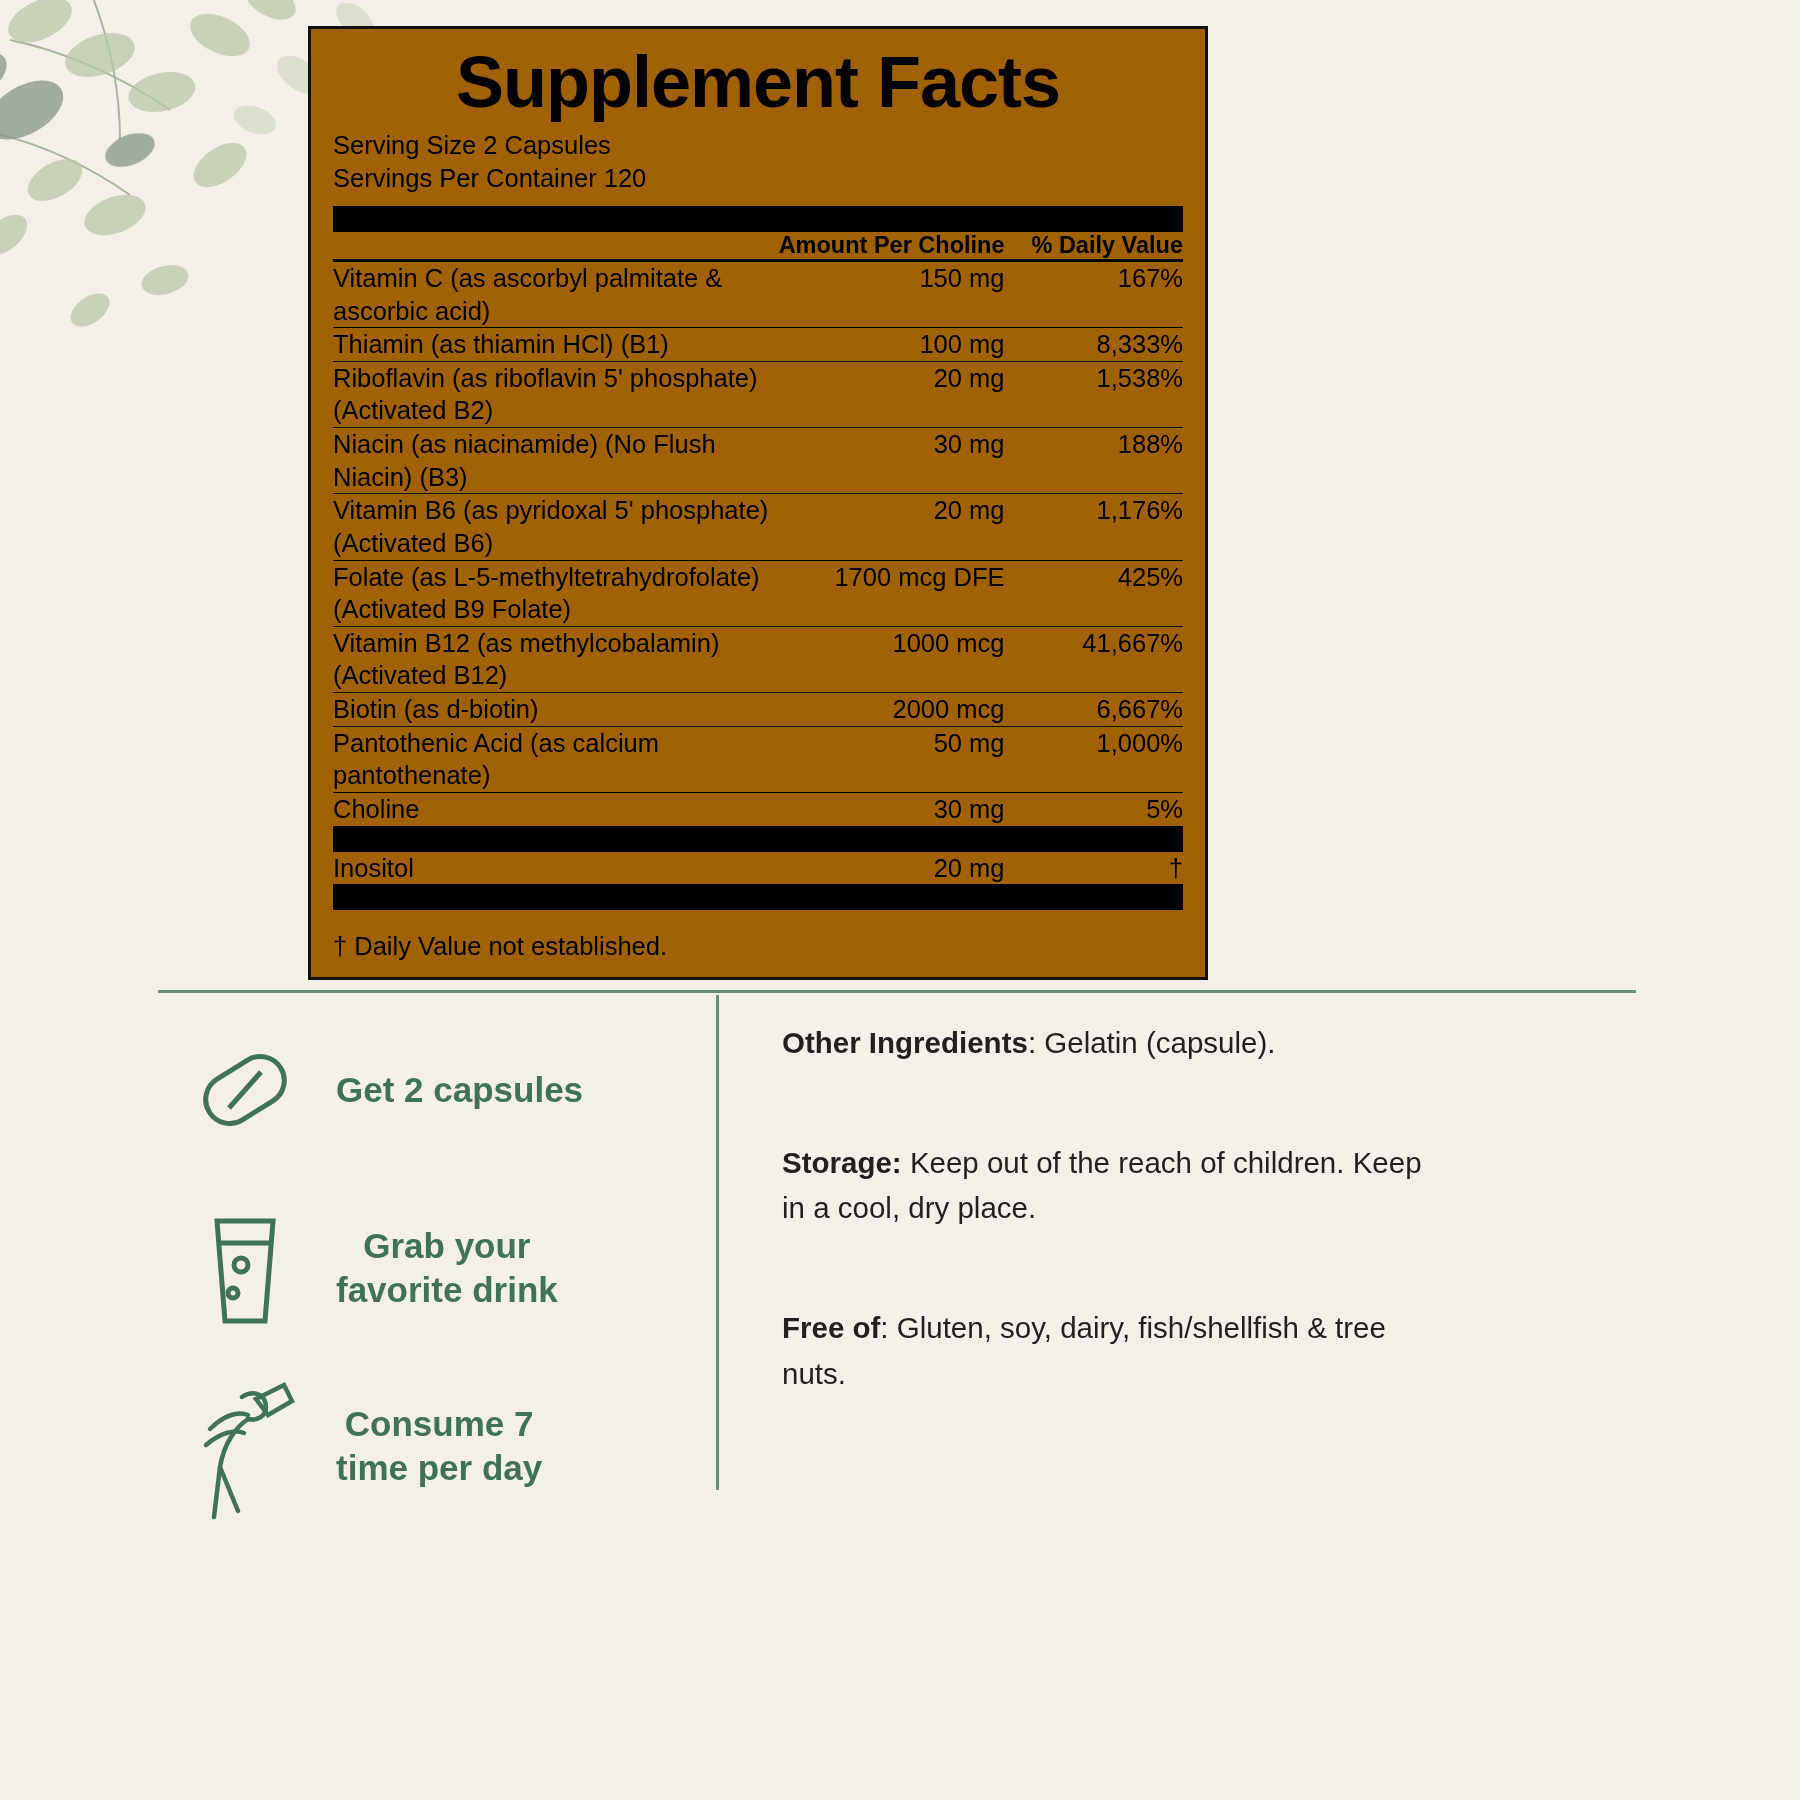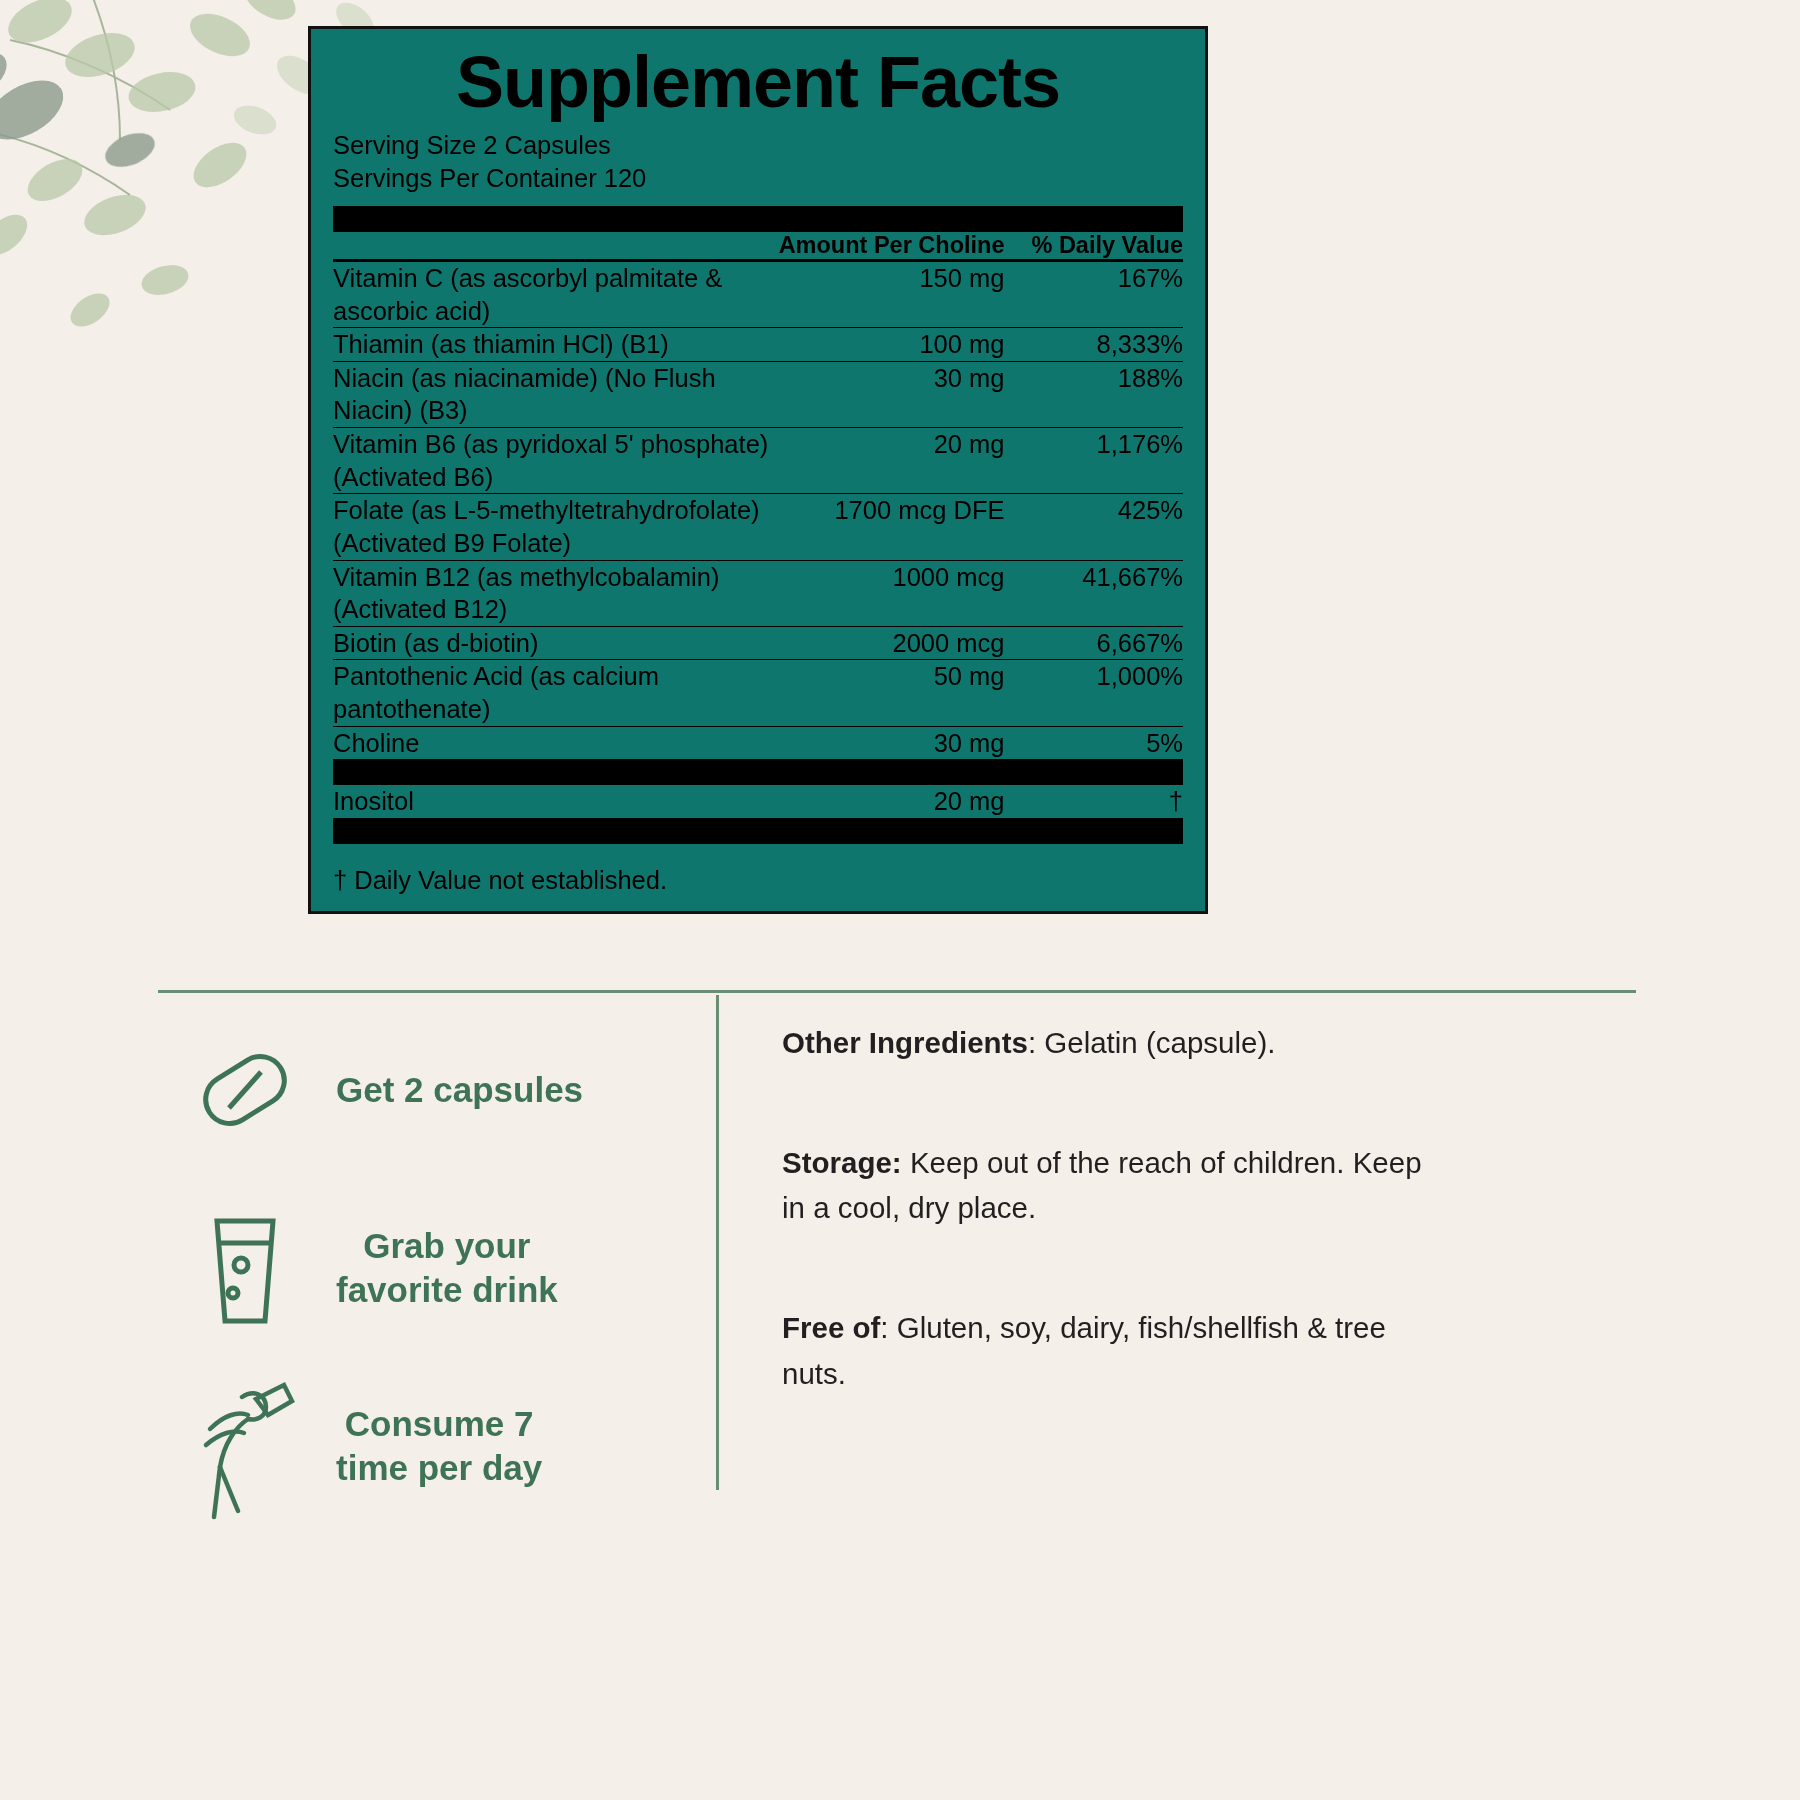--- a/index.html
+++ b/index.html
@@ -22,21 +22,21 @@
     height: 430px;
     pointer-events: none;
   }
 
   
   .panel {
     position: absolute;
     left: 308px;
     top: 26px;
     width: 900px;
-    background: #0f766e;
+    background: #a16207;
     border: 3px solid #111;
     padding: 10px 22px 16px 22px;
   }
   .sf-title {
     font-family: "Liberation Sans", sans-serif;
     font-weight: bold;
     font-size: 72px;
     letter-spacing: -1px;
     text-align: center;
     line-height: 1.05;
@@ -211,20 +211,25 @@
       <td class="nm">Vitamin C (as ascorbyl palmitate &amp; ascorbic acid)</td>
       <td class="c-amount">150 mg</td>
       <td class="c-dv">167%</td>
     </tr>
     <tr class="row">
       <td class="nm">Thiamin (as thiamin HCl) (B1)</td>
       <td class="c-amount">100 mg</td>
       <td class="c-dv">8,333%</td>
     </tr>
     <tr class="row">
+      <td class="nm">Riboflavin (as riboflavin 5' phosphate) (Activated B2)</td>
+      <td class="c-amount">20 mg</td>
+      <td class="c-dv">1,538%</td>
+    </tr>
+    <tr class="row">
       <td class="nm">Niacin (as niacinamide) (No Flush Niacin) (B3)</td>
       <td class="c-amount">30 mg</td>
       <td class="c-dv">188%</td>
     </tr>
     <tr class="row">
       <td class="nm">Vitamin B6 (as pyridoxal 5' phosphate) (Activated B6)</td>
       <td class="c-amount">20 mg</td>
       <td class="c-dv">1,176%</td>
     </tr>
     <tr class="row">

